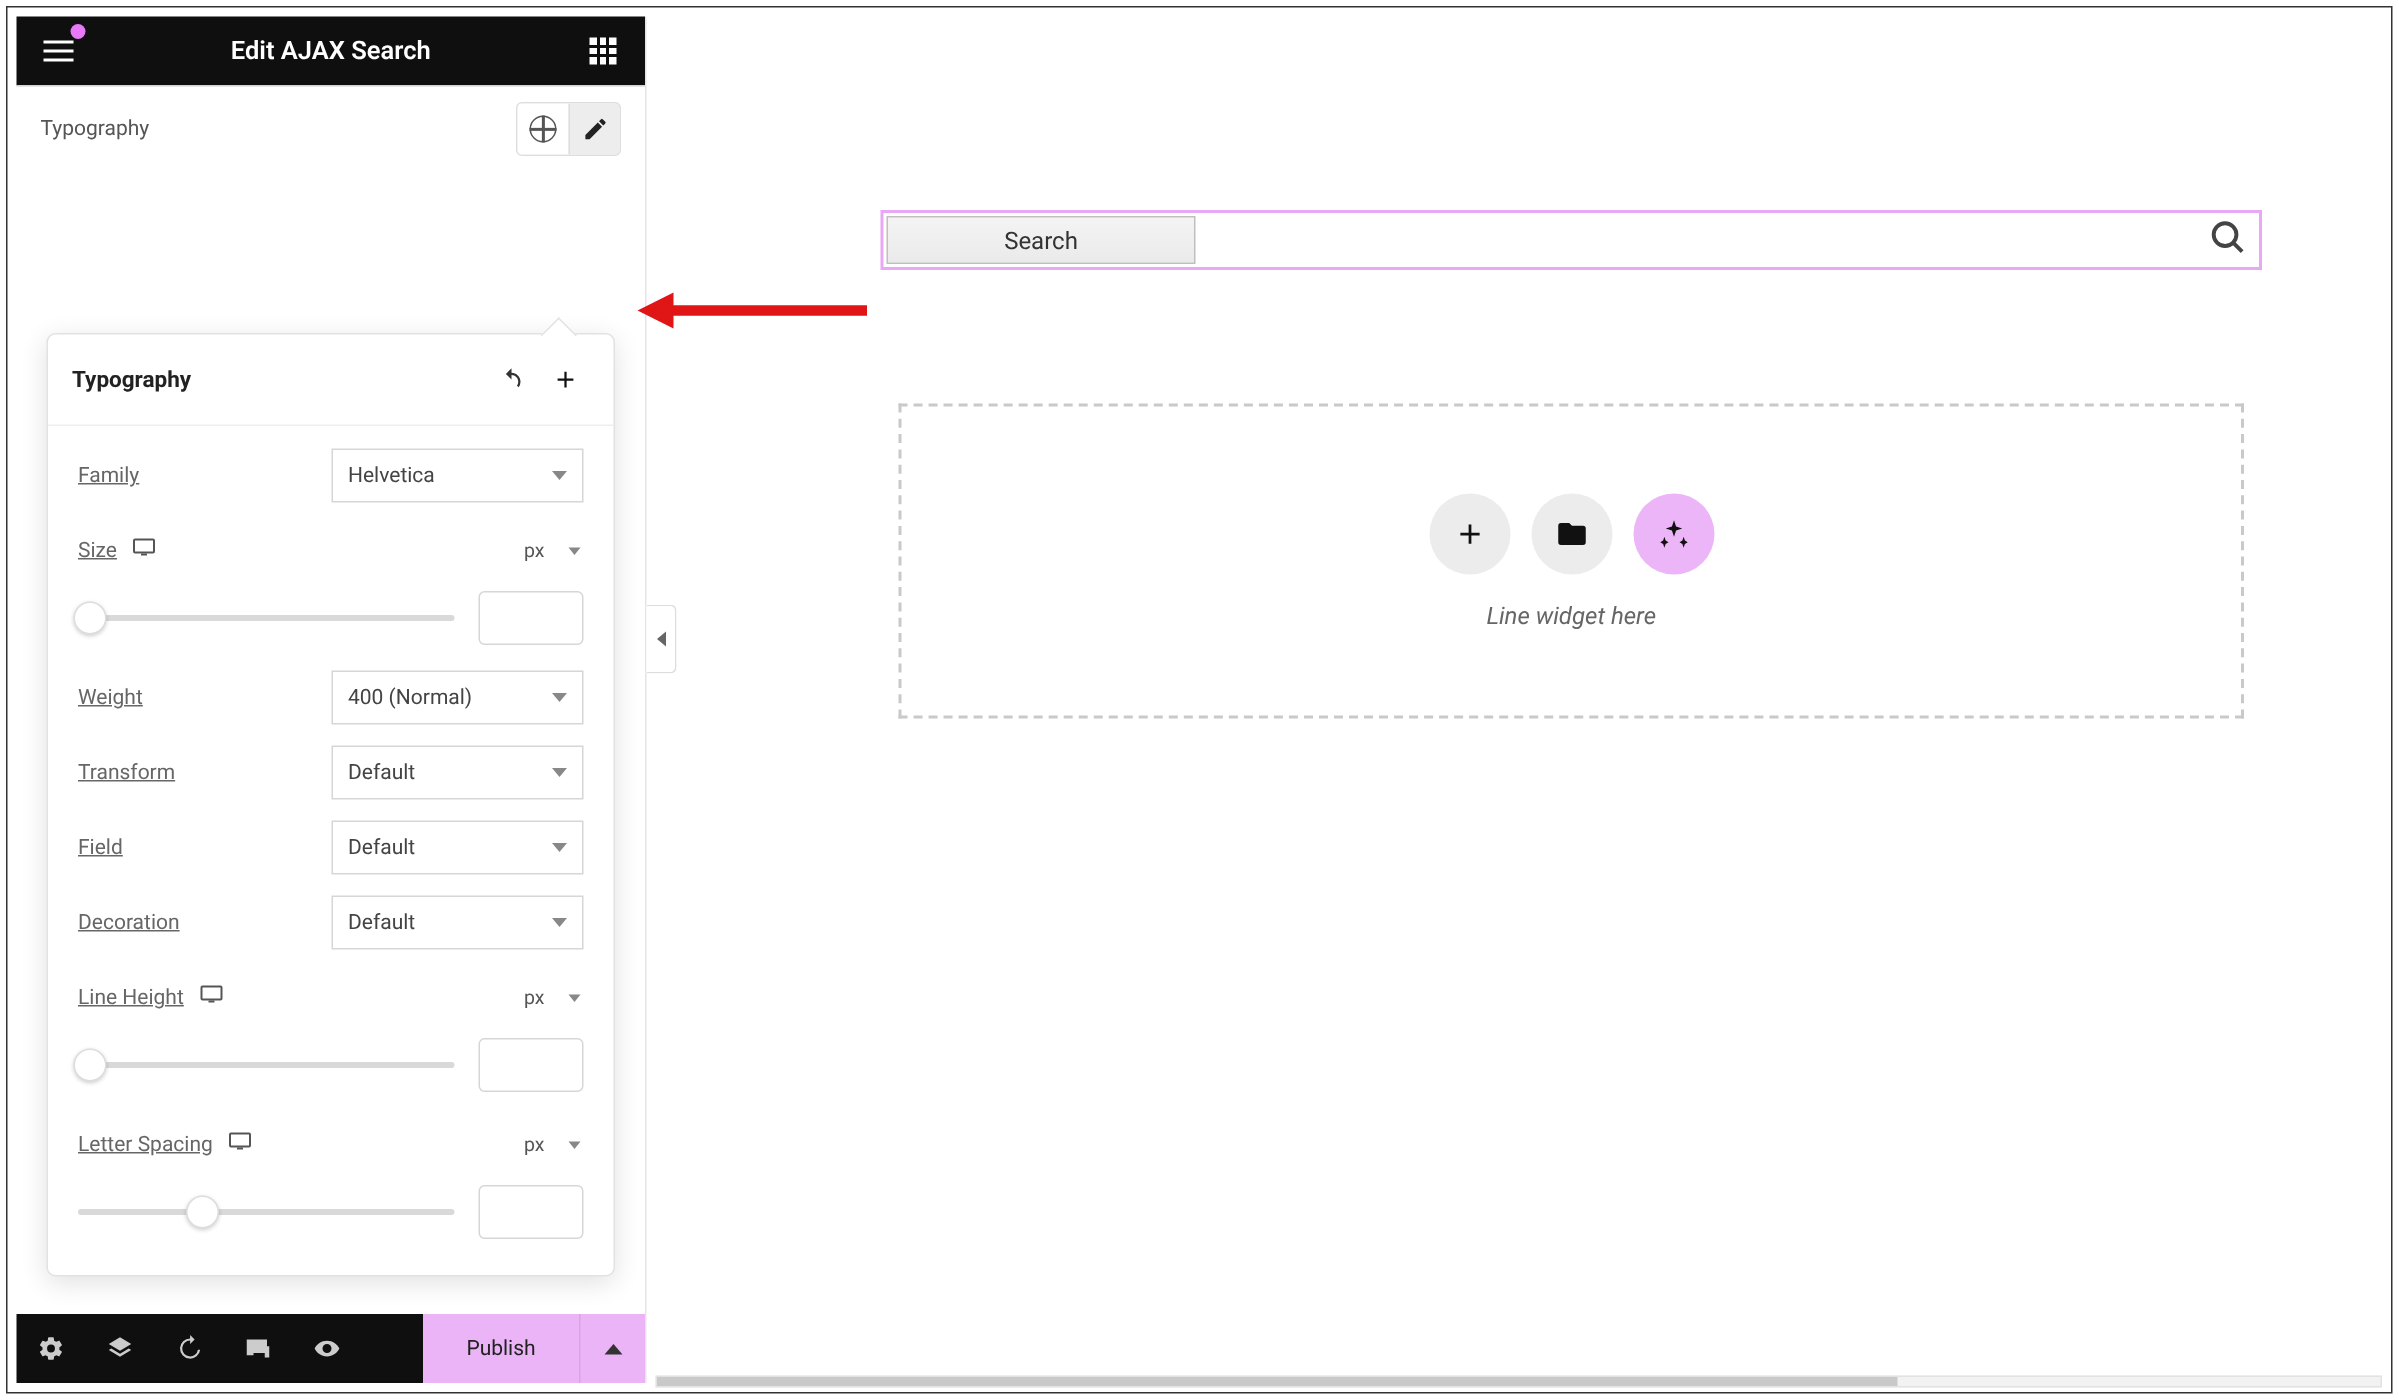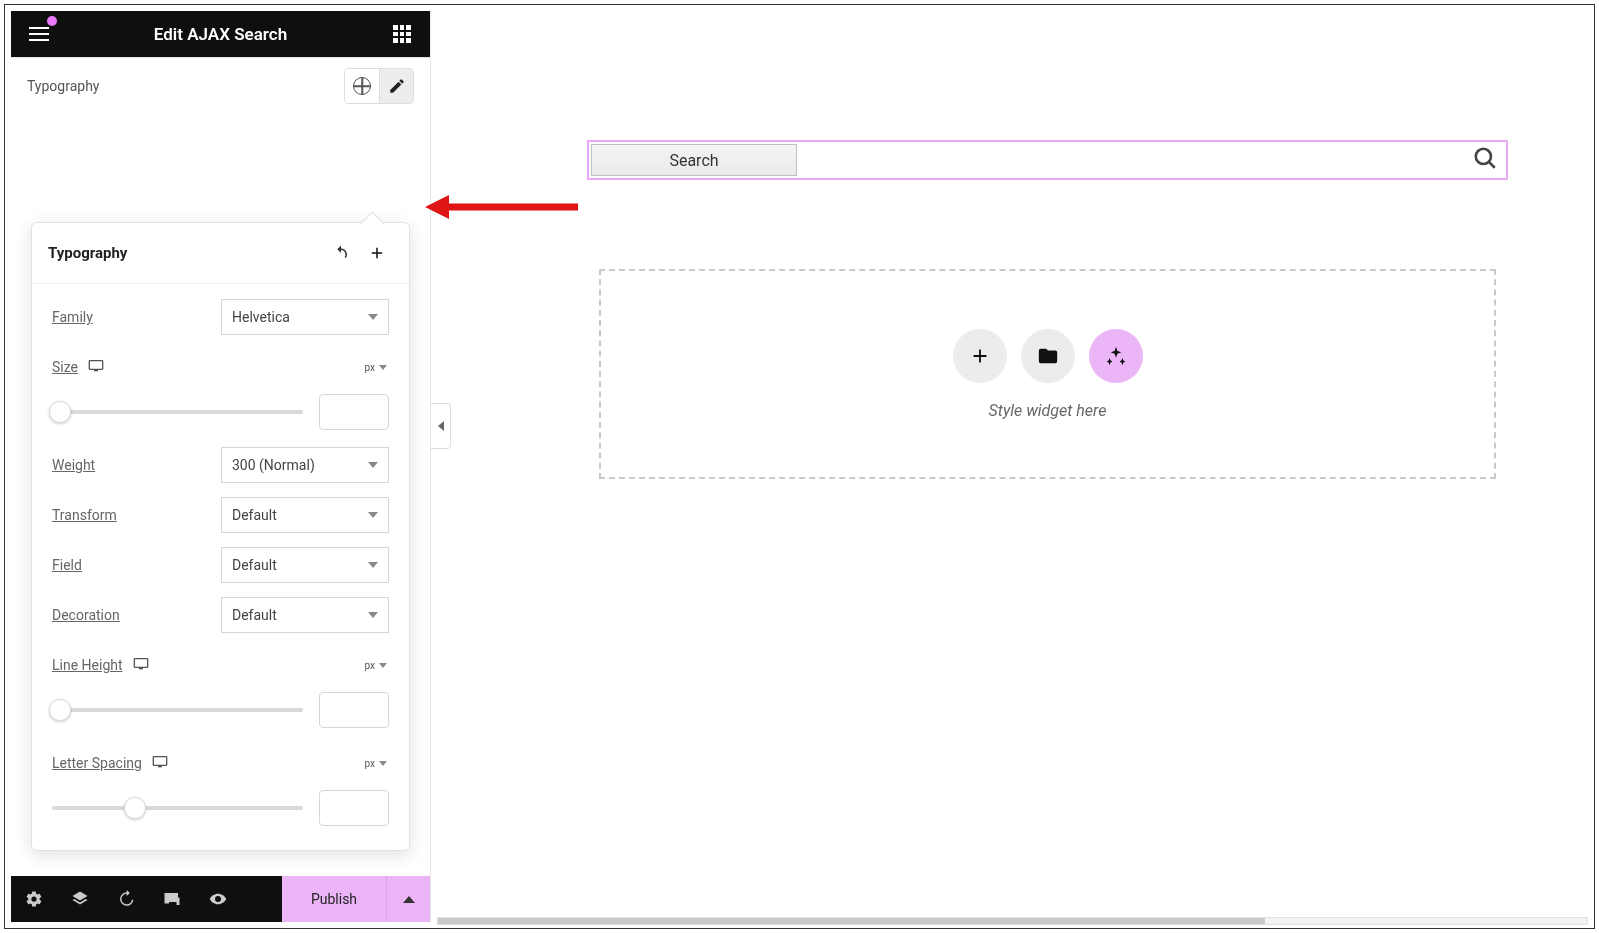--- a/index.html
+++ b/index.html
@@ -72,21 +72,21 @@
 
   .popover-body { padding: 12px 20px 18px; display:flex; flex-direction:column; gap:8px; }
   .pop-row { display:flex; align-items:center; justify-content:space-between; min-height:42px; }
   .pop-row .plabel { color:#666; font-size:14px; display:flex; align-items:center; gap:10px;text-decoration:underline; }
   .select {
     width:168px; height:36px; border:1px solid #d6d6d6; border-radius:0; background:#fff;
     display:flex; align-items:center; justify-content:space-between; padding:0 10px; font-size:14px; color:#444;
     cursor:pointer;
   }
   .select .caret { border-left:5px solid transparent; border-right:5px solid transparent; border-top:6px solid #888; }
-  .unit { display:flex; align-items:center; gap:4px; font-size:10px; color:#555; cursor:pointer; padding:4px 2px; }
+  .unit { display:flex; align-items:center; gap:16px; font-size:13px; color:#555; cursor:pointer; padding:4px 2px; }
   .unit .caret-sm { border-left:4px solid transparent; border-right:4px solid transparent; border-top:5px solid #888; }
 
   .slider-row { display:flex; align-items:center; gap:16px; margin-top:-2px; margin-bottom:6px; }
   .slider-track { flex:1; height:4px; background:#d9d9d9; border-radius:3px; position:relative; cursor:pointer; }
   .slider-thumb { position:absolute; top:50%; transform:translate(-50%,-50%); width:22px; height:22px; border-radius:50%; background:#fff; border:1px solid #ddd; box-shadow:0 1px 3px rgba(0,0,0,0.2); }
   .num-input { width:70px; height:36px; border:1px solid #d6d6d6; border-radius:4px; background:#fff; font-size:14px; padding:0 8px; }
 
   .device-icon svg { width:16px; height:14px; }
 
   
@@ -235,21 +235,21 @@
           <div class="slider-row">
             <div class="slider-track">
               <div class="slider-thumb" style="left:3%;"></div>
             </div>
             <input class="num-input" style="">
           </div>
 
           <div class="pop-row">
             <div class="plabel">Weight</div>
             <div class="select">
-              <span>300 (Normal)</span>
+              <span>400 (Normal)</span>
               <span class="caret"></span>
             </div>
           </div>
 
           <div class="pop-row">
             <div class="plabel">Transform</div>
             <div class="select">
               <span>Default</span>
               <span class="caret"></span>
             </div>
@@ -389,21 +389,21 @@
           <svg viewBox="0 0 24 24">
               <path fill="#111" d="M10 4H4a2 2 0 0 0-2 2v12a2 2 0 0 0 2 2h16a2 2 0 0 0 2-2V8a2 2 0 0 0-2-2h-8z"></path>
             </svg>
         </div>
         <div class="circ ai">
           <svg viewBox="0 0 24 24">
               <path fill="#111" d="M12 2l1.5 4.5L18 8l-4.5 1.5L12 14l-1.5-4.5L6 8l4.5-1.5zM19 14l.9 2.7L22 18l-2.1 1.3L19 22l-.9-2.7L16 18l2.1-1.3zM5 14l.9 2.7L8 18l-2.1 1.3L5 22l-.9-2.7L2 18l2.1-1.3z"></path>
             </svg>
         </div>
       </div>
-      <div class="dz-label">Style widget here</div>
+      <div class="dz-label">Line widget here</div>
     </div>
   </div>
 
   <div class="hscroll">
     <div class="tr">
         <div class="th"></div>
       </div>
   </div>
 
 </div>

